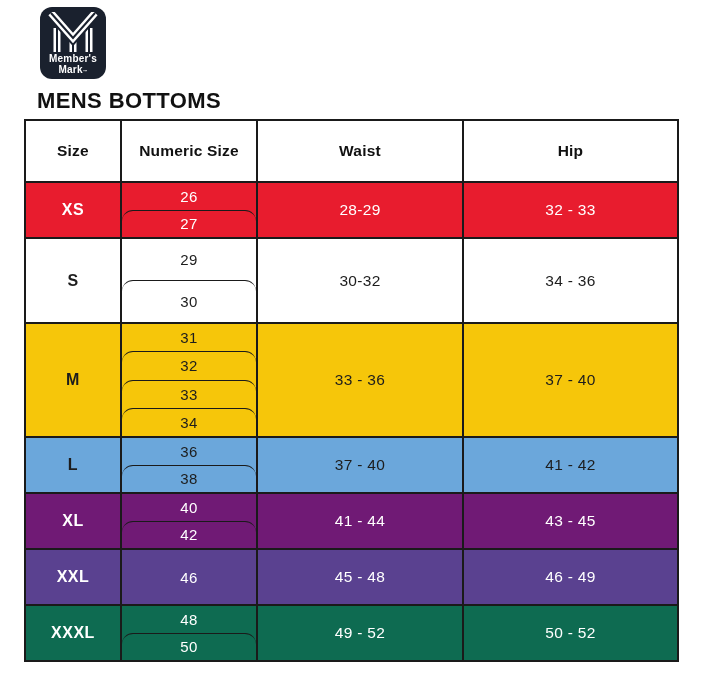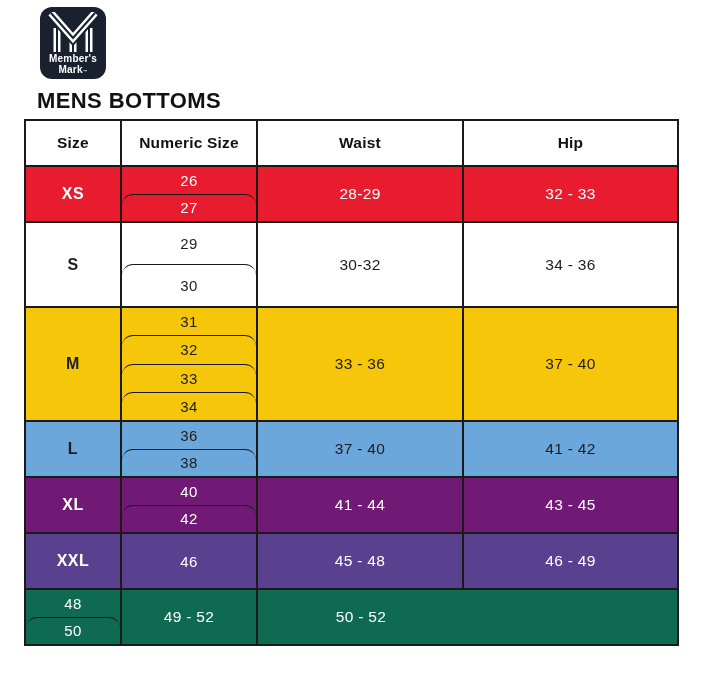--- a/index.html
+++ b/index.html
@@ -63,21 +63,21 @@
     box-sizing: border-box;
     background: #ffffff;
   }
   .trow {
     display: grid;
     grid-template-columns: 96px 136px 206px 1fr;
     box-sizing: border-box;
   }
   .trow + .trow { border-top: 2px solid #1a1a1a; }
   .thead {
-    height: 44px;
+    height: 60px;
     background: #ffffff;
     color: #111111;
     font-weight: bold;
   }
   .thead .cell { font-size: 15.5px; letter-spacing: 0.2px; }
   .cell {
     display: flex;
     align-items: center;
     justify-content: center;
     box-sizing: border-box;
@@ -194,20 +194,21 @@
   <div class="trow h2" style="background-color: rgb(90, 65, 144); color: rgb(255, 255, 255);">
     <div class="cell size-cell">XXL</div>
     <div class="cell numeric-cell">
       <div class="sub">46</div>
     </div>
     <div class="cell range-cell">45 - 48</div>
     <div class="cell range-cell">46 - 49</div>
   </div>
 
   <div class="trow h2" style="background-color: rgb(14, 107, 81); color: rgb(255, 255, 255);">
+    <div class="cell size-cell">XXXL</div>
     <div class="cell numeric-cell">
       <div class="sub">48</div>
       <div class="sub">50</div>
     </div>
     <div class="cell range-cell">49 - 52</div>
     <div class="cell range-cell">50 - 52</div>
   </div>
 
 </div>
 

